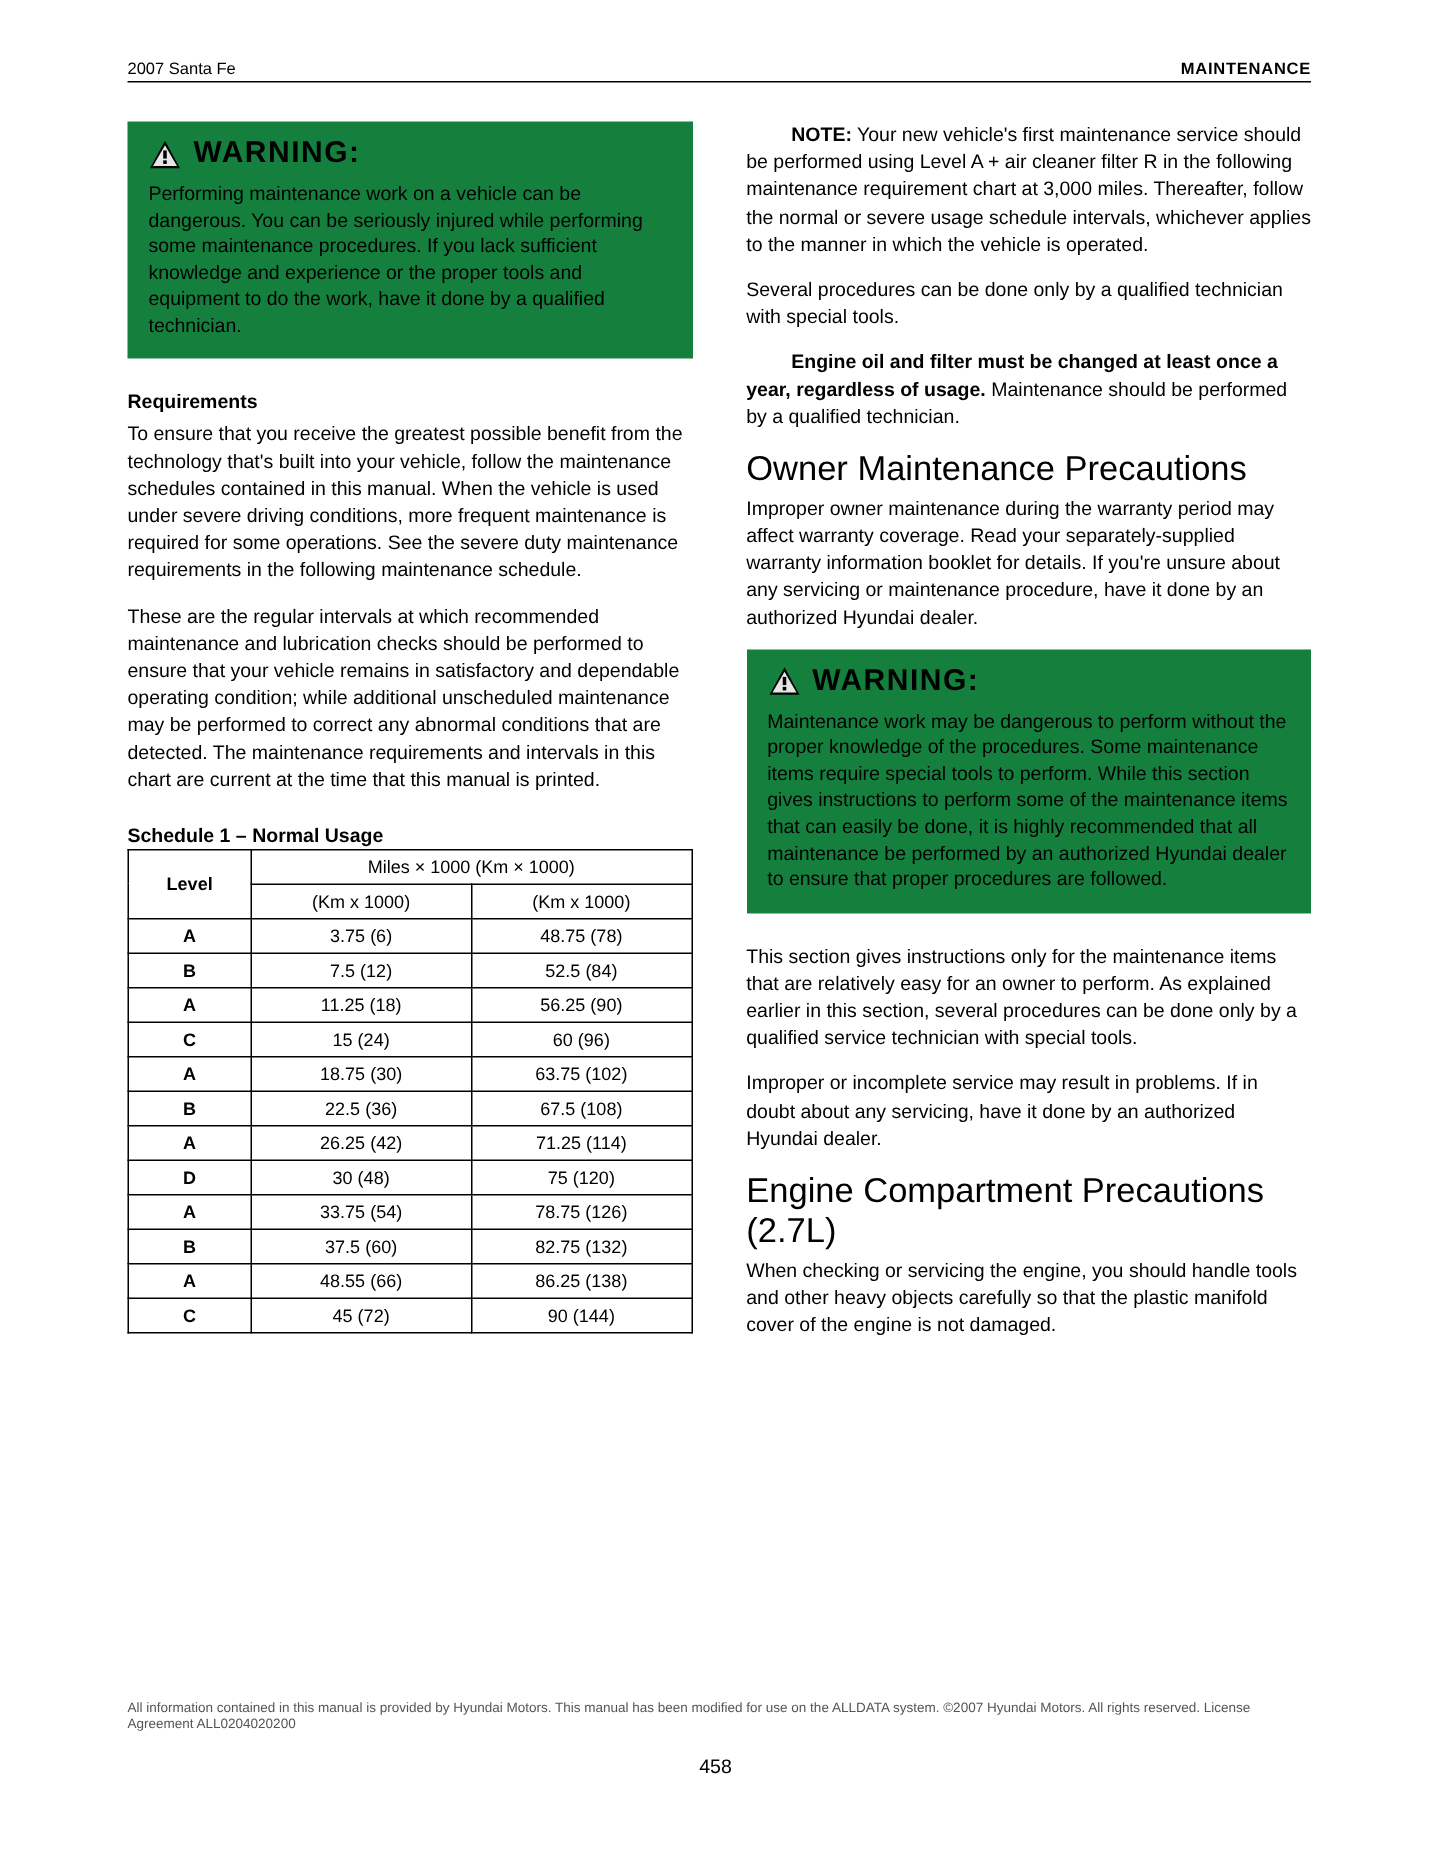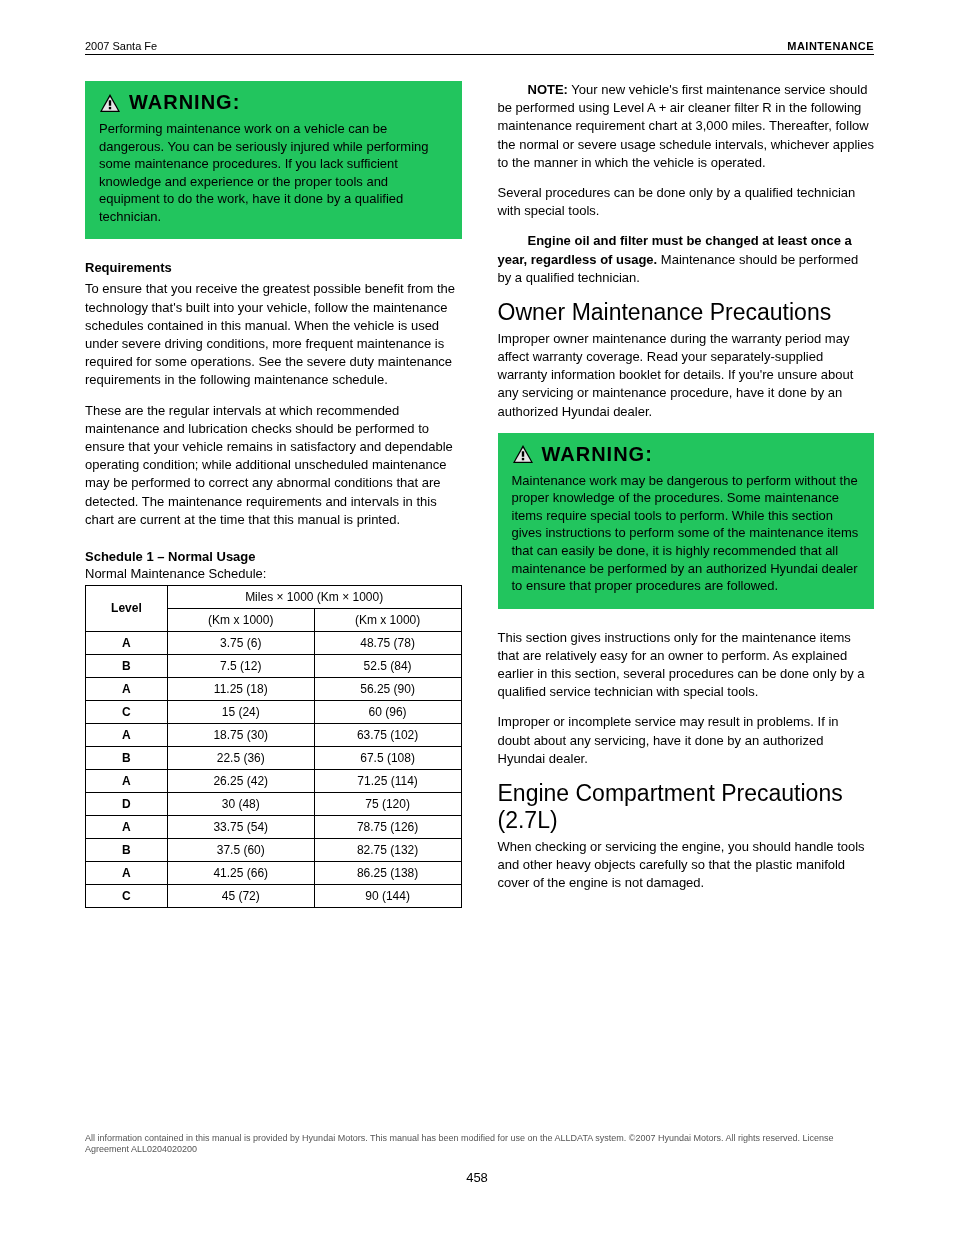--- a/index.html
+++ b/index.html
@@ -31,21 +31,21 @@
     letter-spacing: 0.5px;
   }
   .columns {
     display: flex;
     gap: 36px;
   }
   .col {
     width: 50%;
   }
   .warn-box {
-    background: #22c55e;
+    background: #15803d;
     padding: 10px 14px 14px 14px;
     margin-bottom: 20px;
   }
   .warn-title-row {
     display: flex;
     align-items: center;
     gap: 8px;
     margin-bottom: 6px;
   }
   .warn-title {
@@ -150,21 +150,20 @@
         <div class="warn-body">Performing maintenance work on a vehicle can be dangerous. You can be seriously injured while performing some maintenance procedures. If you lack sufficient knowledge and experience or the proper tools and equipment to do the work, have it done by a qualified technician.</div>
       </div>
 
 
       <div class="sec-label">Requirements</div>
       <div class="para">To ensure that you receive the greatest possible benefit from the technology that's built into your vehicle, follow the maintenance schedules contained in this manual. When the vehicle is used under severe driving conditions, more frequent maintenance is required for some operations. See the severe duty maintenance requirements in the following maintenance schedule.</div>
 
       <div class="para">These are the regular intervals at which recommended maintenance and lubrication checks should be performed to ensure that your vehicle remains in satisfactory and dependable operating condition; while additional unscheduled maintenance may be performed to correct any abnormal conditions that are detected. The maintenance requirements and intervals in this chart are current at the time that this manual is printed.</div>
 
       <div class="sched-title">Schedule 1 – Normal Usage</div>
-      <div class="sched-sub">Normal Maintenance Schedule:</div>
 
       <table class="sched">
         <thead>
           <tr>
             <th rowspan="2" class="lvl-head">Level</th>
             <th colspan="2">Miles × 1000 (Km × 1000)</th>
           </tr>
           <tr>
             <th>(Km x 1000)</th>
             <th>(Km x 1000)</th>
@@ -216,21 +215,21 @@
               <td>33.75 (54)</td>
               <td>78.75 (126)</td>
             </tr>
             <tr>
               <td class="lvl">B</td>
               <td>37.5 (60)</td>
               <td>82.75 (132)</td>
             </tr>
             <tr>
               <td class="lvl">A</td>
-              <td>41.25 (66)</td>
+              <td>48.55 (66)</td>
               <td>86.25 (138)</td>
             </tr>
             <tr>
               <td class="lvl">C</td>
               <td>45 (72)</td>
               <td>90 (144)</td>
             </tr>
           </tbody>
       </table>
 

